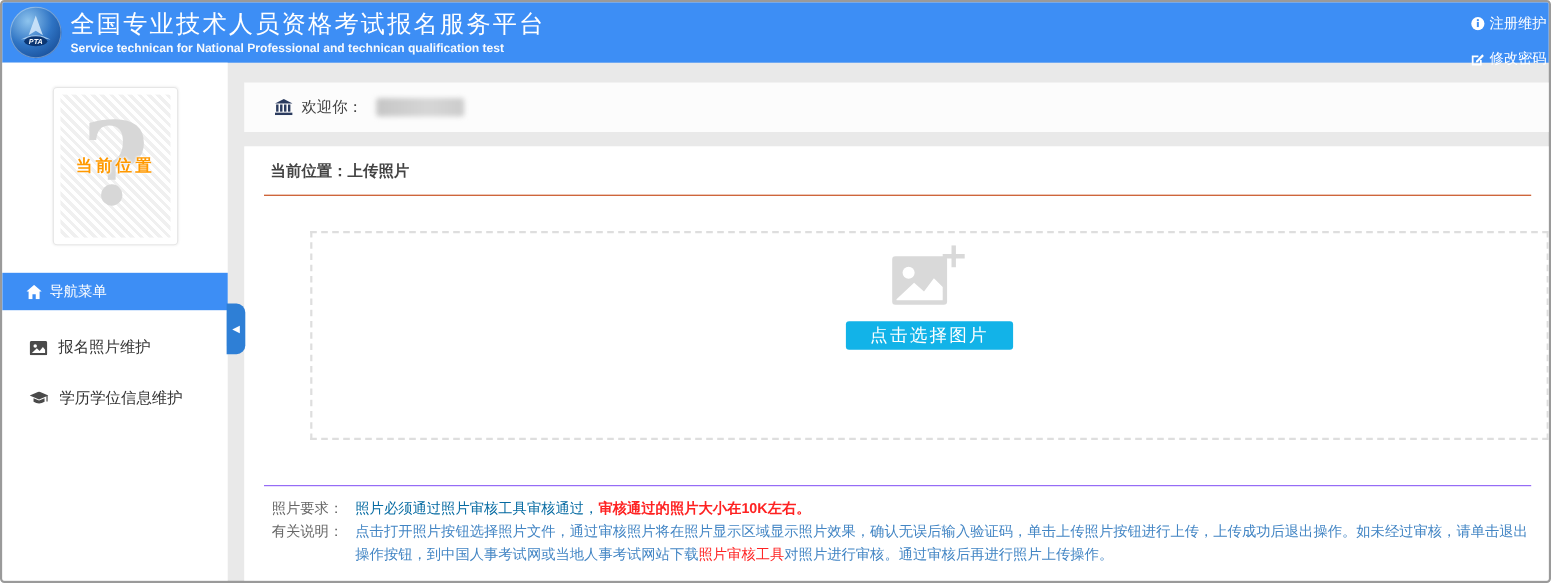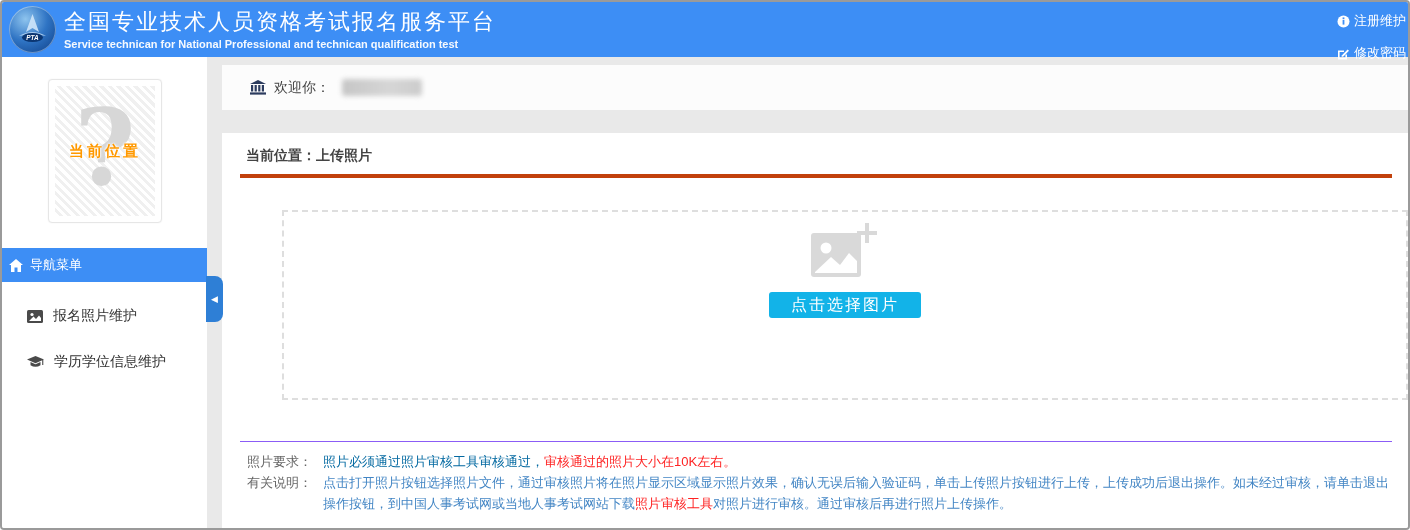--- a/index.html
+++ b/index.html
@@ -23,48 +23,48 @@
   .photo-card { position:absolute; left:46px; top:22px; width:114px; height:144px; background:#fff;
     border:1px solid #e6e6e6; border-radius:4px; padding:6px; box-shadow:0 0 2px rgba(0,0,0,.05); }
   .stripes { position:relative; width:100%; height:100%; overflow:hidden;
     background:repeating-linear-gradient(45deg,#ffffff 0 3px,#f0f0f0 3px 6px); }
   .qmark { position:absolute; left:50%; top:50%; transform:translate(-50%,-52%); font-size:104px; font-weight:bold;
     color:#d7d7d7; font-family:"DejaVu Serif",serif; }
   .no-photo { position:absolute; left:50%; top:50%; transform:translate(-50%,-50%); font-size:15px; font-weight:bold;
     color:#ff9900; letter-spacing:3px; white-space:nowrap;
     text-shadow:0 0 2px #fff,0 0 2px #fff,0 0 3px #fff; }
   .nav-header { position:absolute; left:0; top:191px; width:205px; height:34px; background:#3d8ef5; color:#fff;
-    font-size:13px; display:flex; align-items:center; gap:7px; padding-left:7px; }
+    font-size:13px; display:flex; align-items:center; gap:7px; padding-left:22px; }
   .nav-item { position:absolute; left:0; width:205px; height:38px; color:#333; font-size:14px;
     display:flex; align-items:center; gap:10px; padding-left:25px; cursor:pointer; }
   .nav-item.n1 { top:240px; }
   .nav-item.n2 { top:286px; }
   .collapse-tab { position:absolute; left:204px; top:219px; width:17px; height:46px; background:#2e7fd6;
     border-radius:0 8px 8px 0; color:#fff; font-size:9px; display:flex; align-items:center; justify-content:center;
     cursor:pointer; z-index:5; }
 
   
   .main { position:absolute; left:220px; top:55px; right:0; bottom:0; }
-  .welcome-bar { position:absolute; left:0; top:8px; right:0; height:45px; background:#fcfcfc;
+  .welcome-bar { position:absolute; left:0; top:18px; right:0; height:45px; background:#fcfcfc;
     display:flex; align-items:center; gap:8px; padding-left:28px; font-size:14px; color:#444; }
   .blur-name { display:inline-block; width:80px; height:17px; margin-left:4px; border-radius:3px;
     background:linear-gradient(90deg,#c6c6c6,#d6d6d6 60%,#cccccc); filter:blur(2.5px); }
   .panel { position:absolute; left:0; top:76px; right:0; bottom:0; background:#fff; }
   .panel-header { height:45px; line-height:45px; margin:0 16px 0 18px; padding-left:6px;
-    border-bottom:4px solid #c2410c; font-size:14px; font-weight:bold; color:#444; }
+    border-bottom:1px solid #c2410c; font-size:14px; font-weight:bold; color:#444; }
   .upload-zone { position:relative; margin:32px 0 0 60px; width:calc(100% - 60px); height:190px;
     border:2px dashed #dedede; display:flex; flex-direction:column; align-items:center; padding-top:11px; cursor:pointer; }
   .upload-btn { margin-top:9px; width:152px; height:26px; background:#12b3e8; color:#fff; border:none;
     border-radius:3px; font-size:16px; letter-spacing:2px; cursor:pointer; font-family:inherit; }
   .notes { margin:41px 16px 10px 18px; border-top:1px solid #8b5cf6; padding:9px 0 0 7px; }
   .note-row { display:grid; grid-template-columns:72px 1fr; column-gap:4px; font-size:13px; line-height:21px; }
   .note-label { color:#666; white-space:nowrap; }
   .note-text { color:#4285c4; }
   .red-soft { color:#0369a1; }
-  .red-bright { color:#fe2222; font-weight:normal; }
+  .red-bright { color:#fe2222; font-weight:bold; }
   .red-inline { color:#fe2222; }
   .icon { flex:0 0 auto; display:inline-flex; }
 </style>
 </head>
 <body>
 
 <div class="frame">
 
   <header class="topbar">
     <div class="logo-circle">

